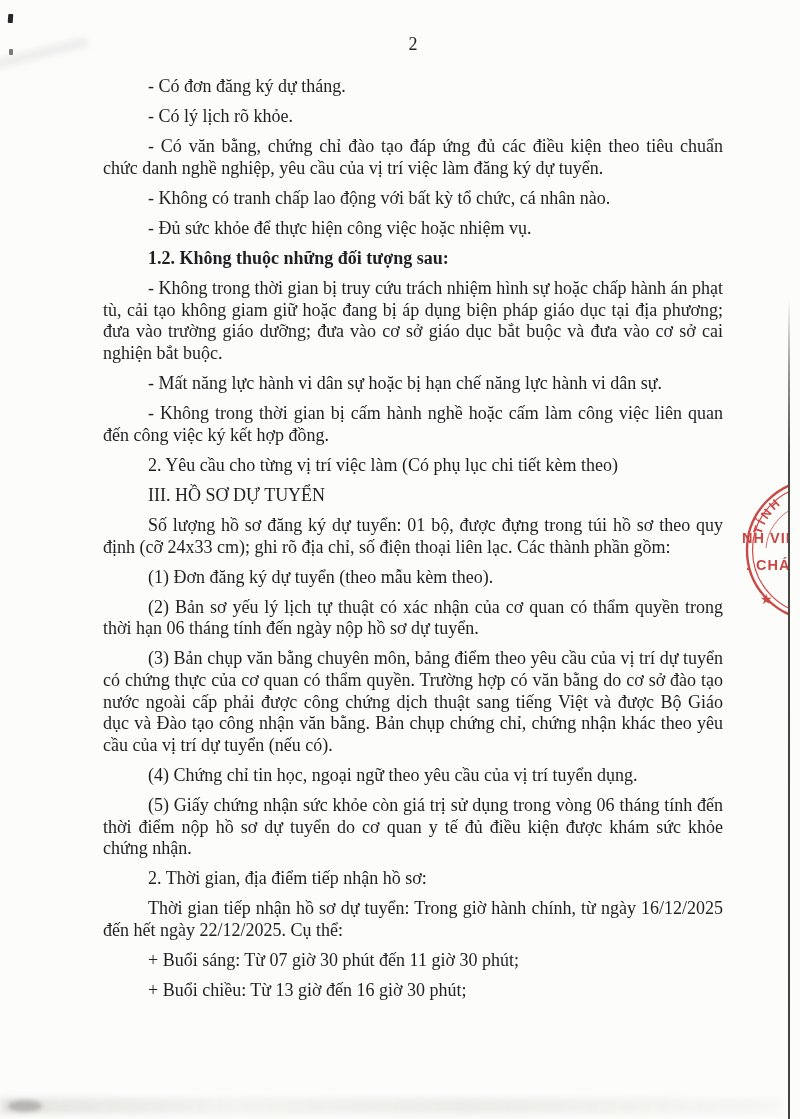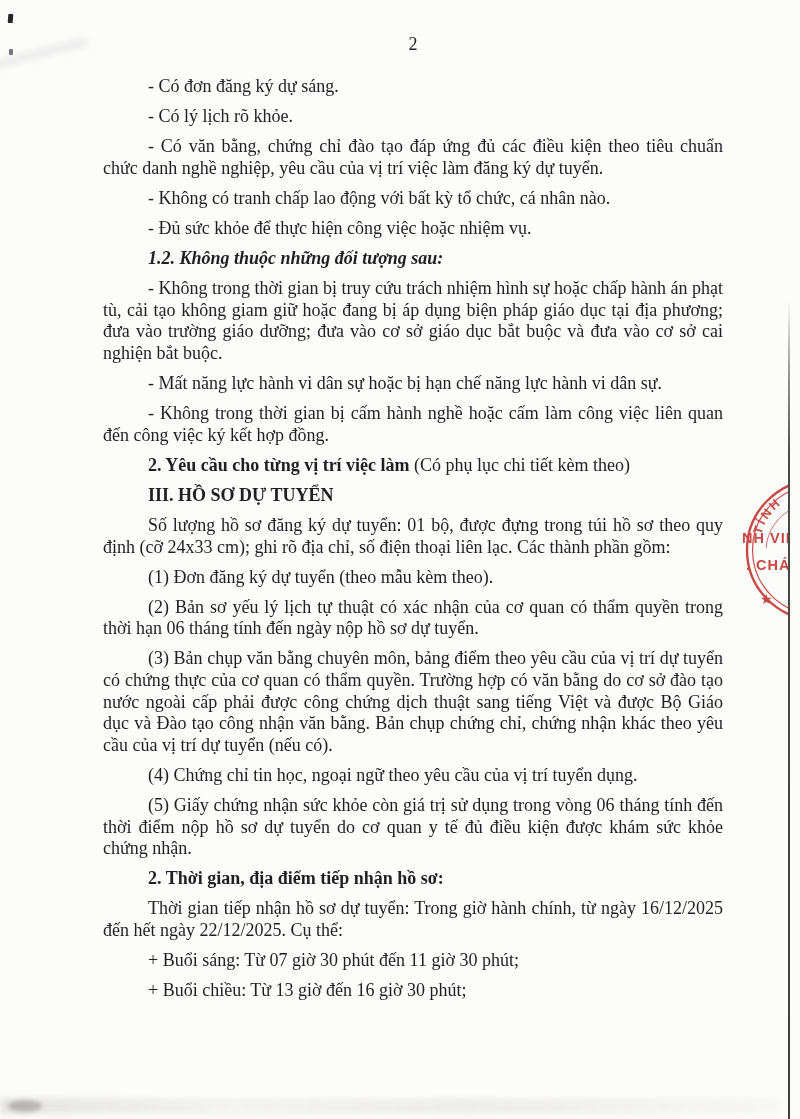--- a/index.html
+++ b/index.html
@@ -12,23 +12,23 @@
   .pagenum{
     position:absolute; top:34px; left:103px; width:620px;
     text-align:center; font-size:18px;
   }
   .textblock{position:absolute; left:103px; top:76px; width:620px;}
   p.para{
     margin:8.5px 0 0 0; font-size:18px; line-height:21.6px;
     text-align:justify; text-indent:45px;
   }
   p.para:first-child{margin-top:0;}
-  .b{font-weight:bold}
+  .b{font-weight:normal}
   .i{}
-  .bi{font-weight:bold;font-style:italic}
+  .bi{font-weight:bold;}
   
   .stamp-clip{
     position:absolute; left:740px; top:477px; width:49px; height:146px;
     overflow:hidden; pointer-events:none;
   }
   .stamp-clip svg{display:block; opacity:.92;}
   .stamp-ring{fill:none; stroke:#c43a36;}
   .stamp-text{fill:#c43a36; font-family:"Liberation Sans","DejaVu Sans",sans-serif; font-weight:bold;}
   
   .edge-line{
@@ -47,21 +47,21 @@
     background:rgba(95,93,88,.35); border-radius:50%; filter:blur(2px);}
 </style>
 </head>
 <body>
 
 <div class="page">
 
   <div class="pagenum">2</div>
 
   <div class="textblock">
-      <p class="para"><span>- Có đơn đăng ký dự sáng.</span></p>
+      <p class="para"><span>- Có đơn đăng ký dự tháng.</span></p>
       <p class="para"><span>- Có lý lịch rõ khỏe.</span></p>
       <p class="para"><span>- Có văn bằng, chứng chỉ đào tạo đáp ứng đủ các điều kiện theo tiêu chuẩn chức danh nghề nghiệp, yêu cầu của vị trí việc làm đăng ký dự tuyển.</span></p>
       <p class="para"><span>- Không có tranh chấp lao động với bất kỳ tổ chức, cá nhân nào.</span></p>
       <p class="para"><span>- Đủ sức khỏe để thực hiện công việc hoặc nhiệm vụ.</span></p>
       <p class="para"><span class="bi">1.2. Không thuộc những đối tượng sau:</span></p>
       <p class="para"><span>- Không trong thời gian bị truy cứu trách nhiệm hình sự hoặc chấp hành án phạt tù, cải tạo không giam giữ hoặc đang bị áp dụng biện pháp giáo dục tại địa phương; đưa vào trường giáo dưỡng; đưa vào cơ sở giáo dục bắt buộc và đưa vào cơ sở cai nghiện bắt buộc.</span></p>
       <p class="para"><span>- Mất năng lực hành vi dân sự hoặc bị hạn chế năng lực hành vi dân sự.</span></p>
       <p class="para"><span>- Không trong thời gian bị cấm hành nghề hoặc cấm làm công việc liên quan đến công việc ký kết hợp đồng.</span></p>
       <p class="para"><span class="b">2. Yêu cầu cho từng vị trí việc làm </span><span class="i">(Có phụ lục chi tiết kèm theo)</span></p>
       <p class="para"><span class="b">III. HỒ SƠ DỰ TUYỂN</span></p>

